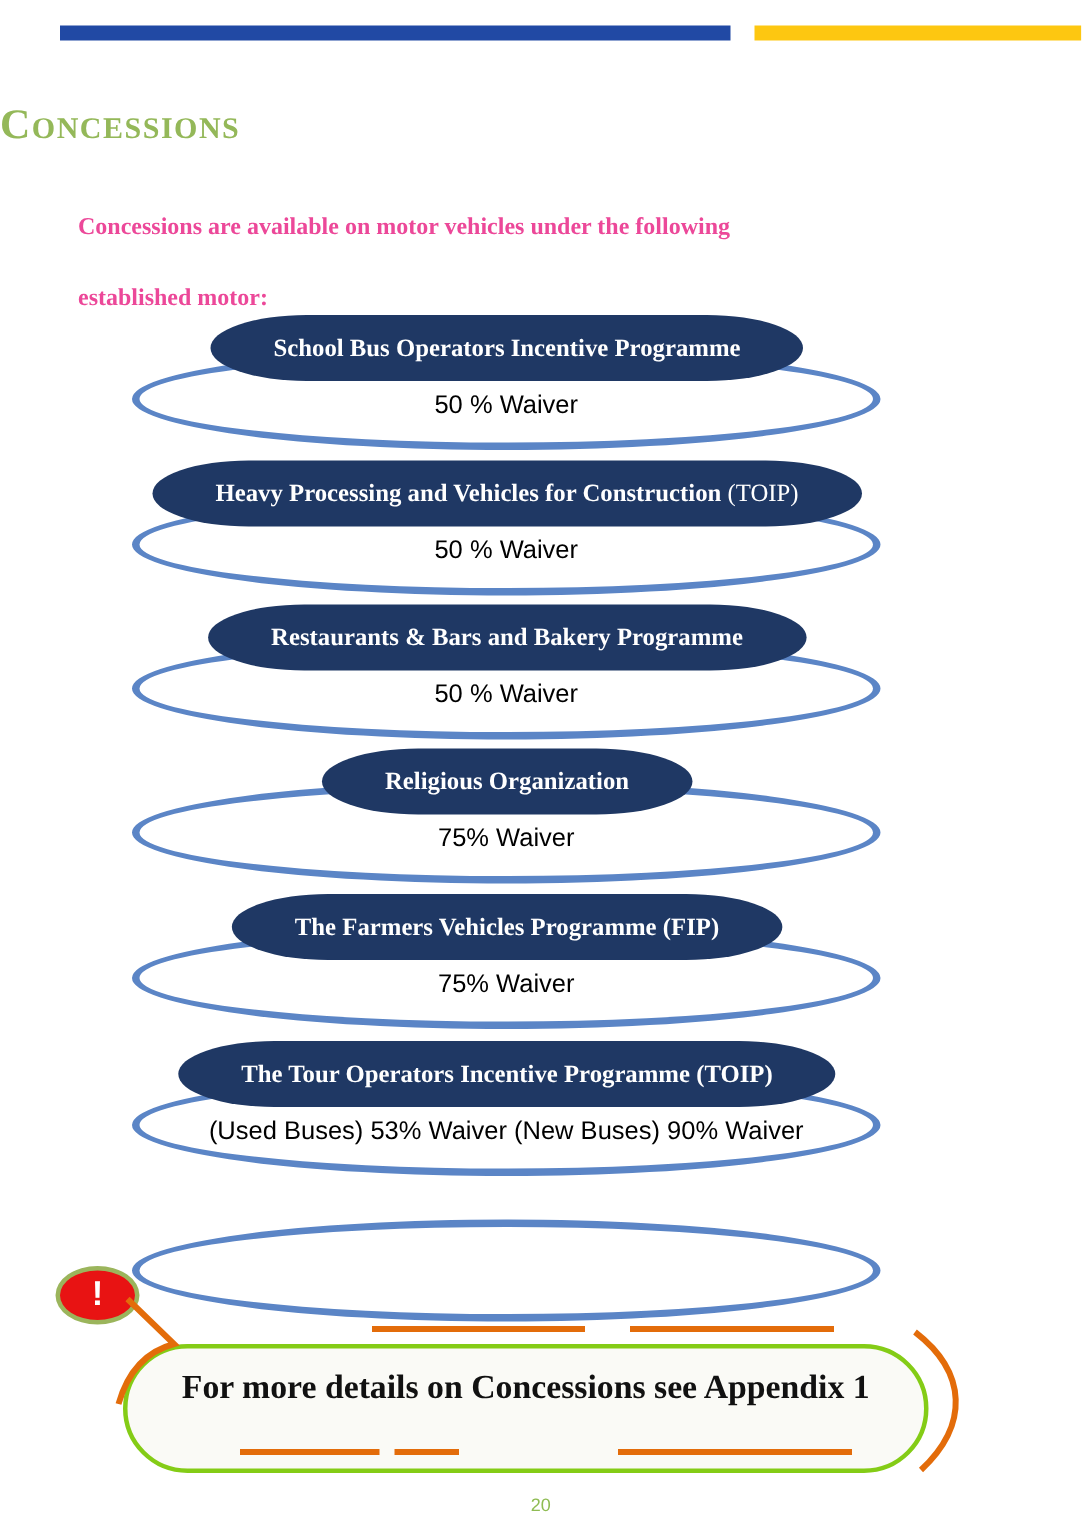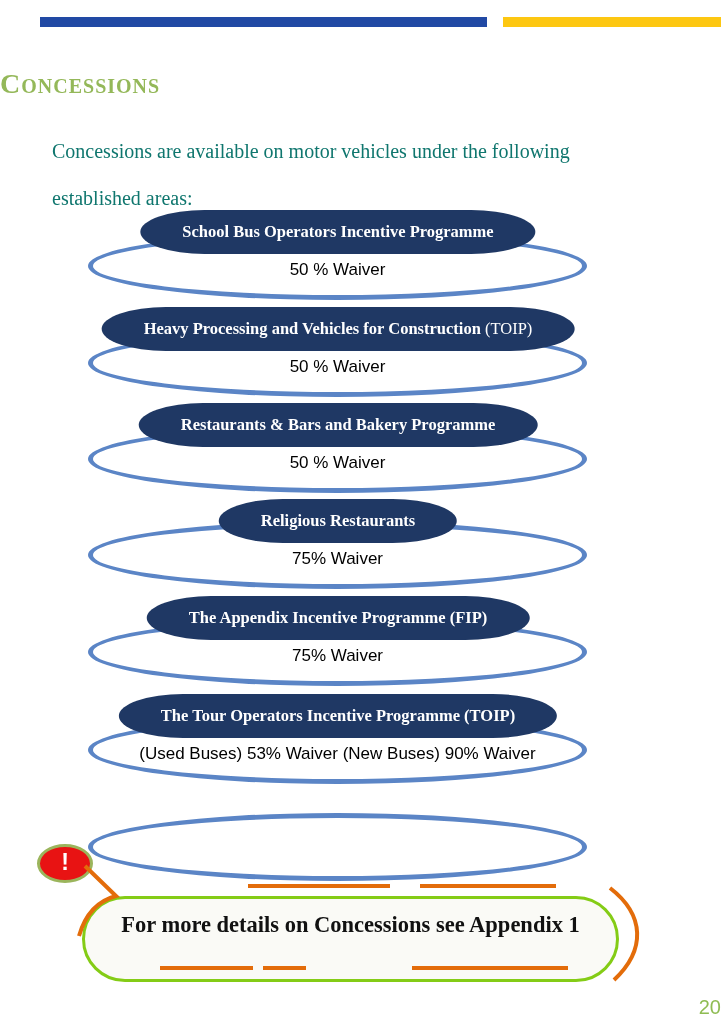--- a/index.html
+++ b/index.html
@@ -10,22 +10,22 @@
   .rule{position:absolute;top:17px;height:10px;}
   .rule.blue{left:40px;width:447px;background:#2149A4;}
   .rule.yellow{left:503px;width:218px;background:#FDC711;}
 
   
   .title{position:absolute;top:68px;left:0;width:721px;text-align:left;
          font-variant:small-caps;font-weight:700;font-size:28px;letter-spacing:1px;
          color:#94B859;}
 
   
-  .intro{position:absolute;top:128px;left:52px;width:620px;font-size:20px;
-         line-height:47px;color:#0f766e;}
+  .intro{position:absolute;top:128px;left:52px;width:620px;font-size:16px;
+         line-height:47px;color:#ec4899;font-weight:bold;}
 
   
   .pills{position:absolute;top:0;left:0;width:721px;height:1024px;}
   .pill{position:absolute;left:0;width:721px;height:96px;}
   .pill:nth-of-type(1){top:210px;}
   .pill:nth-of-type(2){top:307px;}
   .pill:nth-of-type(3){top:403px;}
   .pill:nth-of-type(4){top:499px;}
   .pill:nth-of-type(5){top:596px;}
   .pill:nth-of-type(6){top:694px;}
@@ -45,39 +45,39 @@
          background:#E81313;border:3px solid #9BB55C;border-radius:50%;
          color:#fff;font-family:"Liberation Sans", sans-serif;font-weight:700;
          font-size:23px;text-align:center;line-height:31px;}
   .callout-box{position:absolute;left:82px;top:896px;width:537px;height:86px;
          background:#FAFAF6;border:3px solid #84cc16;border-radius:46px;
          box-sizing:border-box;display:flex;justify-content:center;align-items:flex-start;
          padding-top:13px;}
   .callout-text{font-weight:700;font-size:22.5px;color:#111;}
 
   
-  .pageno{position:absolute;top:996px;left:0;width:721px;text-align:right;
-          font-family:"Liberation Sans", sans-serif;font-size:20px;color:#8FBC53;}
+  .pageno{position:absolute;top:996px;left:0;width:721px;text-align:center;
+          font-family:"Liberation Sans", sans-serif;font-size:12px;color:#8FBC53;}
 
   
   .deco{position:absolute;left:0;top:0;pointer-events:none;}
 </style>
 </head>
 <body>
 
 <div class="page">
 
   <div class="rule blue"></div>
   <div class="rule yellow"></div>
 
   <div class="title">Concessions</div>
 
   <div class="intro">
     <div>Concessions are available on motor vehicles under the following</div>
-    <div>established areas:</div>
+    <div>established motor:</div>
   </div>
 
   <div class="pills">
 
     <div class="pill">
       <div class="ellipse"></div>
       <div class="stadium"><span>School Bus Operators Incentive Programme</span><span class="note"></span></div>
       <div class="waiver">50 % Waiver</div>
     </div>
 
@@ -88,27 +88,27 @@
     </div>
 
     <div class="pill">
       <div class="ellipse"></div>
       <div class="stadium"><span>Restaurants &amp; Bars and Bakery Programme</span><span class="note"></span></div>
       <div class="waiver">50 % Waiver</div>
     </div>
 
     <div class="pill">
       <div class="ellipse"></div>
-      <div class="stadium"><span>Religious Restaurants</span><span class="note"></span></div>
+      <div class="stadium"><span>Religious Organization</span><span class="note"></span></div>
       <div class="waiver">75% Waiver</div>
     </div>
 
     <div class="pill">
       <div class="ellipse"></div>
-      <div class="stadium"><span>The Appendix Incentive Programme (FIP)</span><span class="note"></span></div>
+      <div class="stadium"><span>The Farmers Vehicles Programme (FIP)</span><span class="note"></span></div>
       <div class="waiver">75% Waiver</div>
     </div>
 
     <div class="pill">
       <div class="ellipse"></div>
       <div class="stadium"><span>The Tour Operators Incentive Programme (TOIP)</span><span class="note"></span></div>
       <div class="waiver">(Used Buses) 53% Waiver (New Buses) 90% Waiver</div>
     </div>
 
     <div class="pill">

